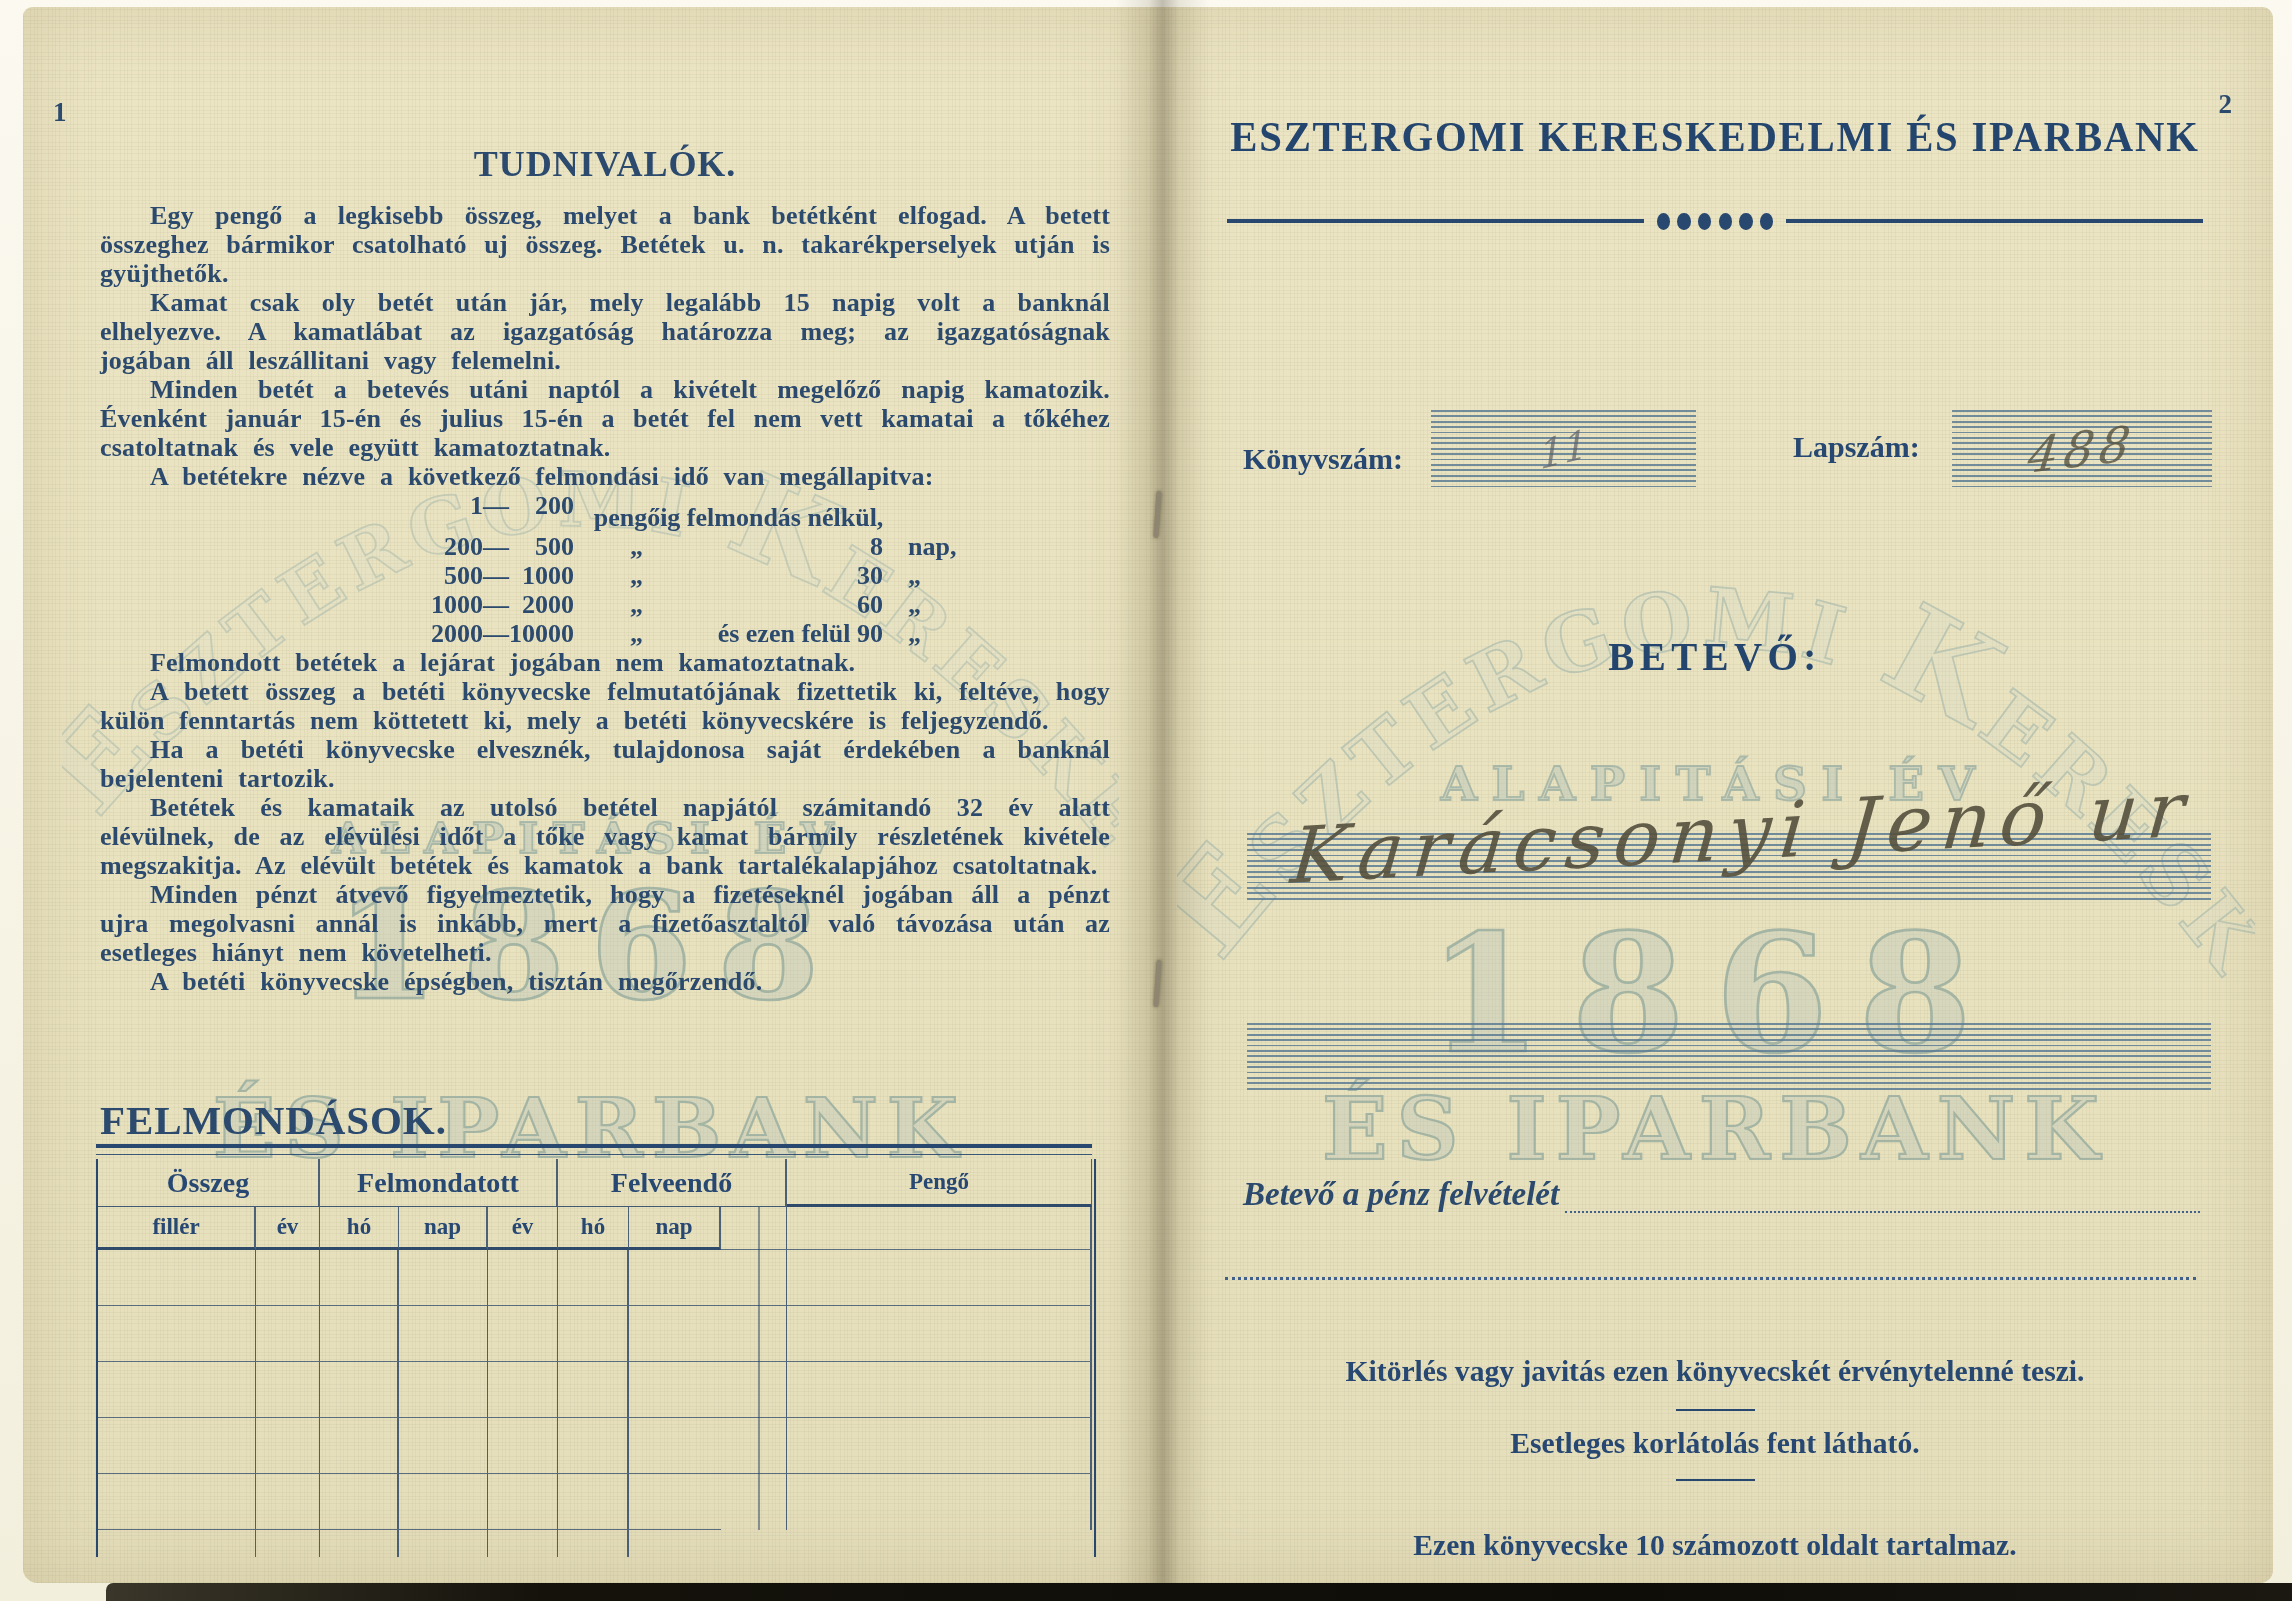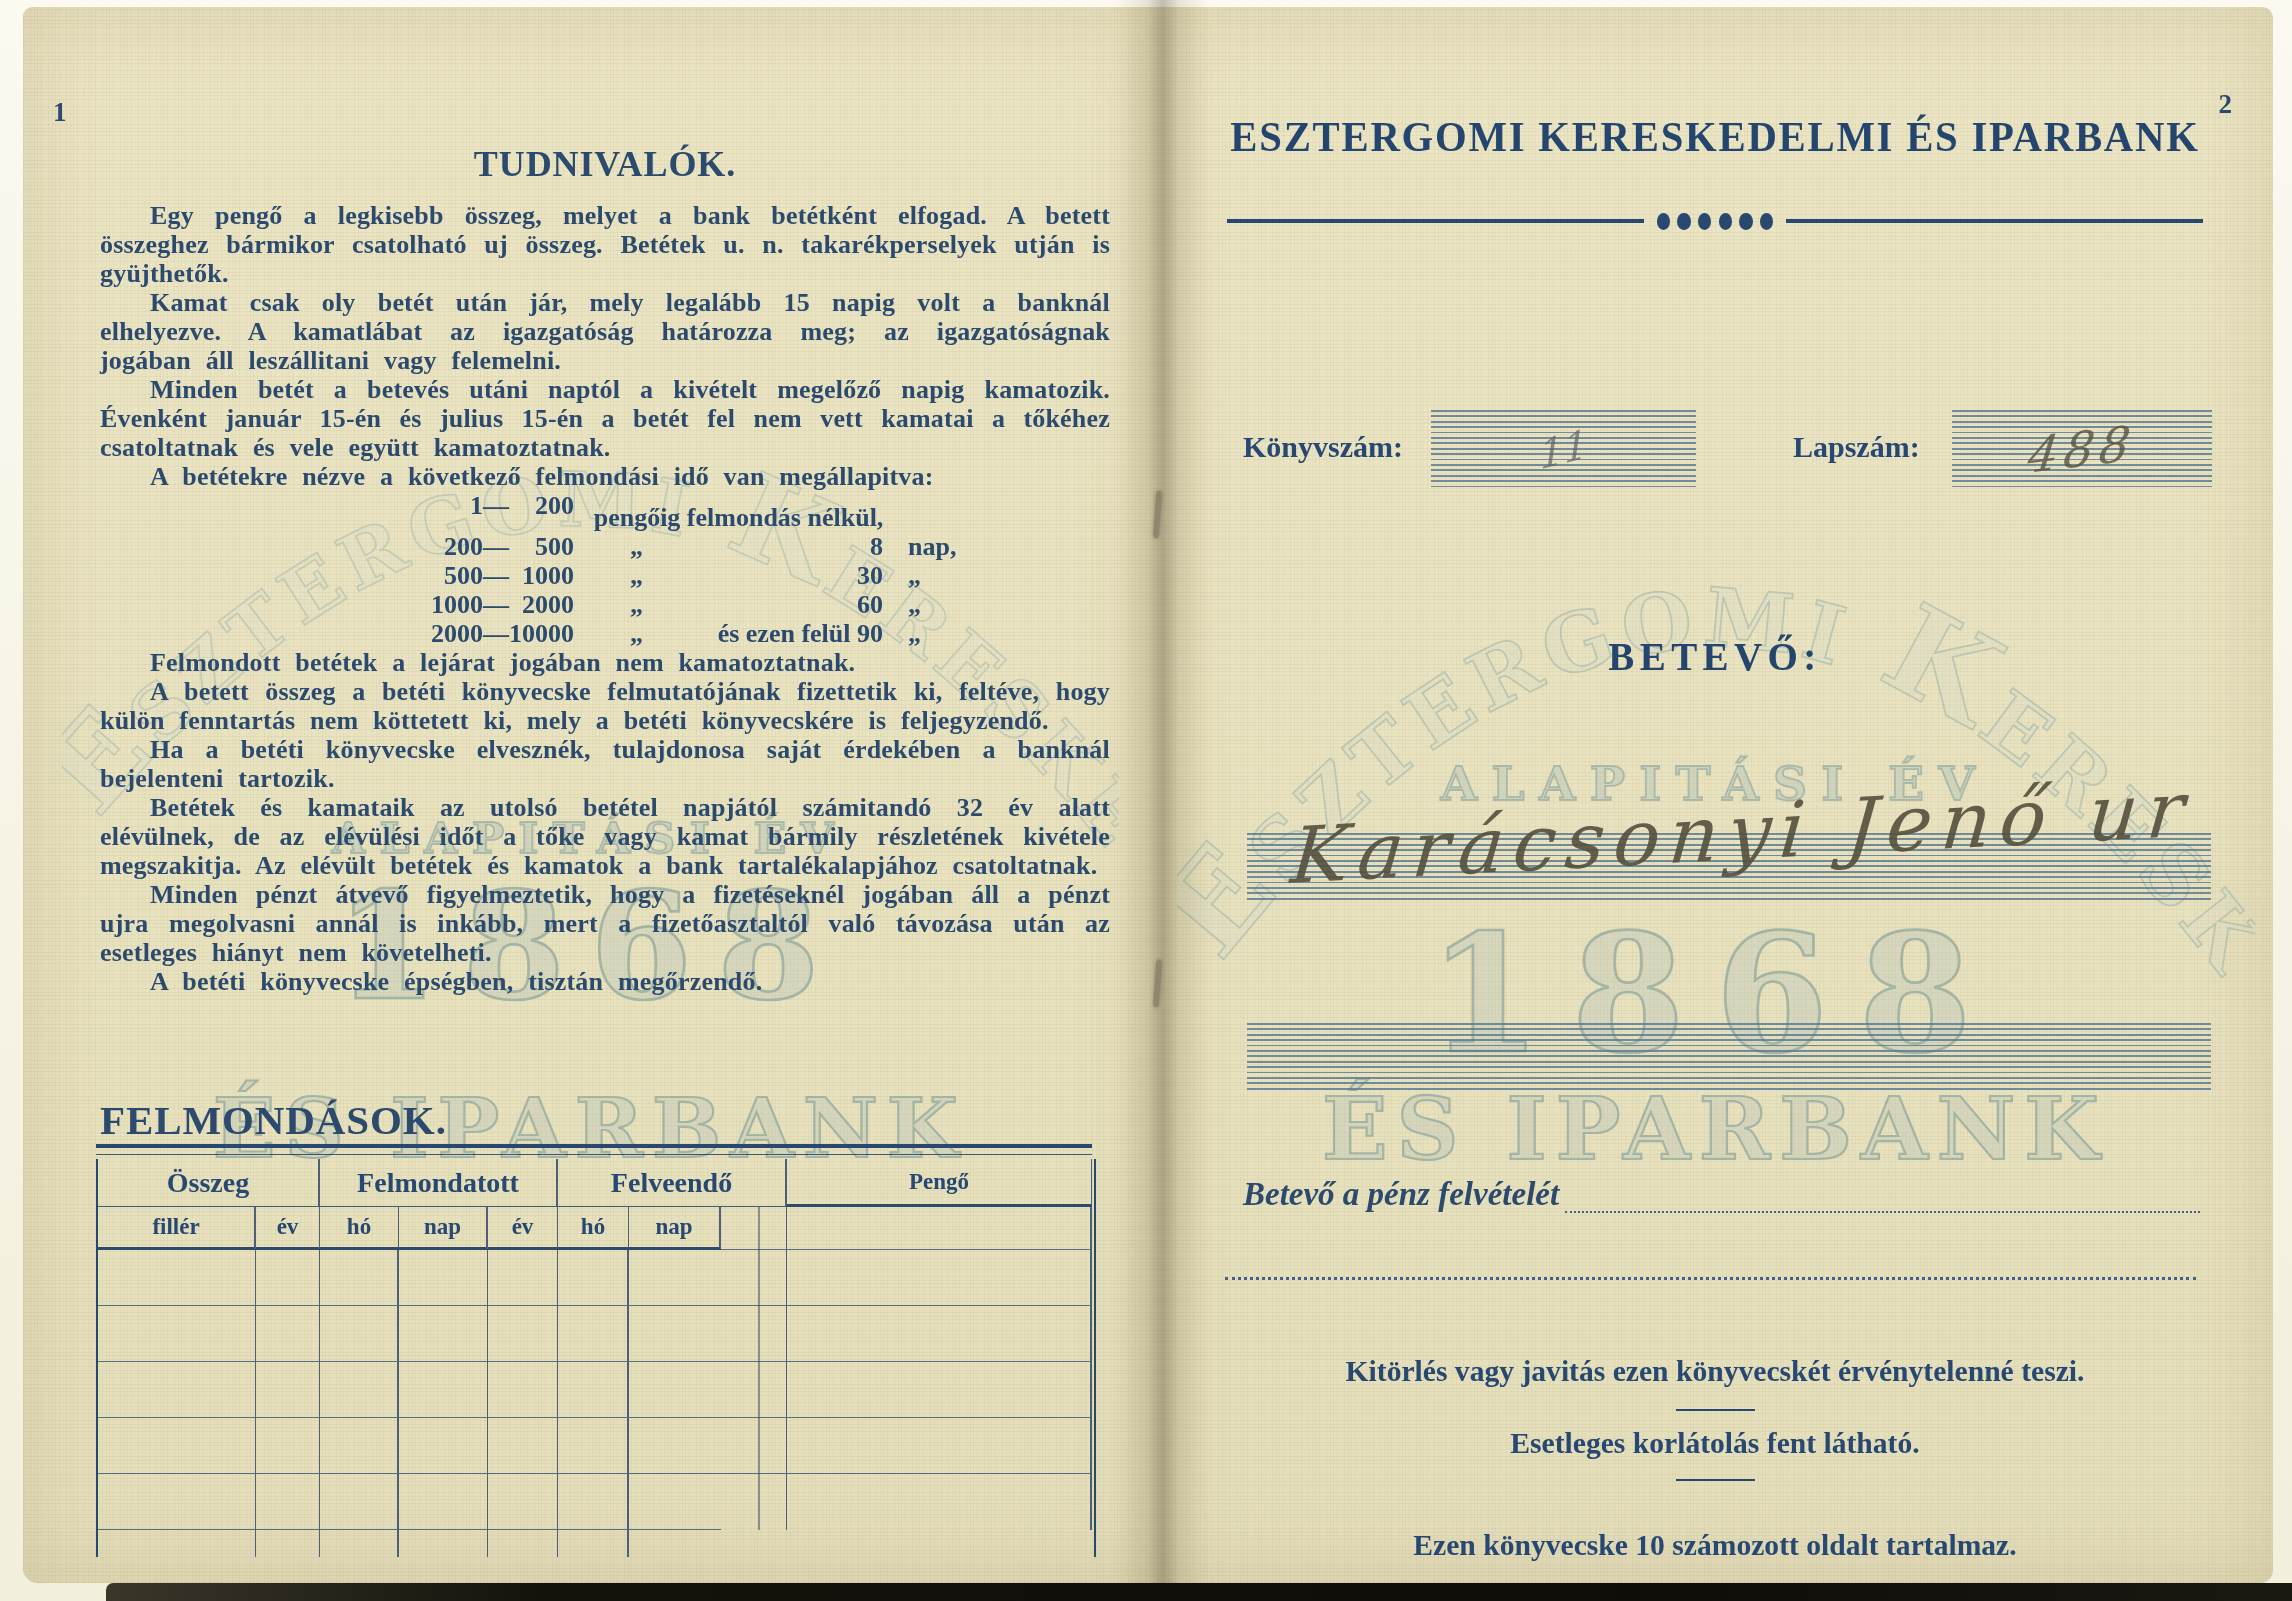--- a/index.html
+++ b/index.html
@@ -68,21 +68,21 @@
   
   .bank-header{position:absolute;top:106px;left:0;right:0;z-index:2;text-align:center;
       font-size:42px;font-weight:bold;letter-spacing:1.8px;transform:scaleX(.97);color:#24466e;}
   .ornament{position:absolute;top:204px;left:70px;right:70px;height:19.7px;z-index:2;
       display:flex;align-items:center;}
   .orn-line{flex:1;height:4.5px;background:#28486f;}
   .orn-dots{display:flex;margin:0 9px;}
   .orn-dot{width:13.4px;height:17px;border-radius:50%;background:#28486f;margin:0 3.6px;}
   .fields-row{position:absolute;top:401px;left:0;right:0;height:82px;z-index:2;}
   .field-label{position:absolute;font-size:30px;font-weight:bold;top:21.5px;color:#274872;}
-  .fl-book{left:86px;}
+  .fl-book{left:86px;margin-top:12px;}
   .fl-sheet{left:636px;}
   .hatch{background:repeating-linear-gradient(180deg, rgba(92,124,148,.85) 0 1.8px, rgba(0,0,0,0) 1.8px 5.4px);}
   .hatch-field{position:absolute;top:1.8px;height:79px;display:flex;align-items:center;justify-content:center;}
   .hf-book{left:274px;width:265px;}
   .hf-sheet{left:795px;width:260px;}
   .hand{font-family:"DejaVu Serif",serif;font-style:italic;color:#55503e;}
   .hw-book{font-size:39px;color:#5d6168;opacity:.7;transform:rotate(-14deg) skewX(-12deg);}
   .hw-sheet{font-size:48px;opacity:.78;transform:rotate(-7deg) skewX(-14deg);letter-spacing:5.4px;}
   .betevo{position:absolute;top:627px;left:0;right:0;z-index:2;text-align:center;
       font-size:39px;font-weight:bold;letter-spacing:5.4px;color:#24466e;}

